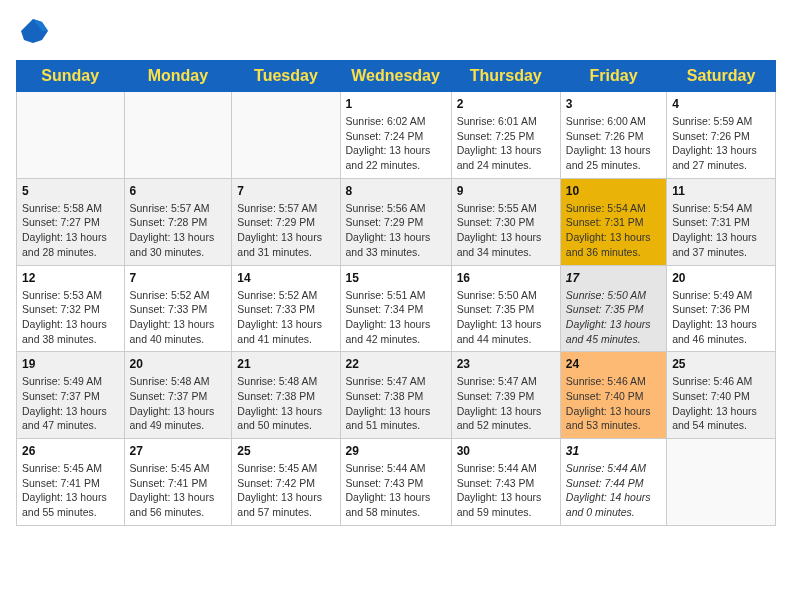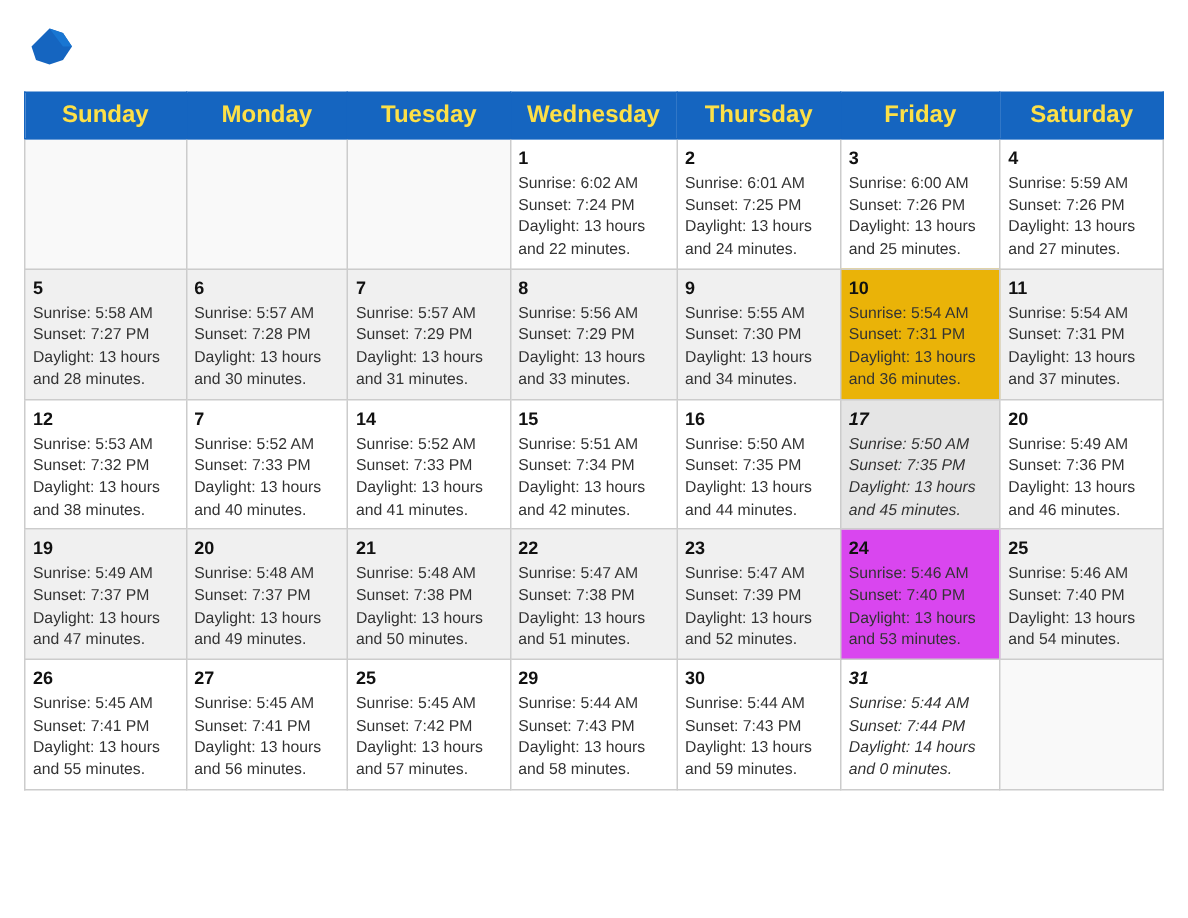--- a/index.html
+++ b/index.html
@@ -216,21 +216,21 @@
           <div class="day-detail">Sunrise: 5:48 AM<br>Sunset: 7:38 PM<br>Daylight: 13 hours and 50 minutes.</div>
         </td>
         <td style="background: rgb(240, 240, 240);">
           <div class="day-num">22</div>
           <div class="day-detail">Sunrise: 5:47 AM<br>Sunset: 7:38 PM<br>Daylight: 13 hours and 51 minutes.</div>
         </td>
         <td style="background: rgb(240, 240, 240);">
           <div class="day-num">23</div>
           <div class="day-detail">Sunrise: 5:47 AM<br>Sunset: 7:39 PM<br>Daylight: 13 hours and 52 minutes.</div>
         </td>
-        <td style="background: #d946ef;">
+        <td style="background: #fdba74;">
           <div class="day-num">24</div>
           <div class="day-detail">Sunrise: 5:46 AM<br>Sunset: 7:40 PM<br>Daylight: 13 hours and 53 minutes.</div>
         </td>
         <td style="background: rgb(240, 240, 240);">
           <div class="day-num">25</div>
           <div class="day-detail">Sunrise: 5:46 AM<br>Sunset: 7:40 PM<br>Daylight: 13 hours and 54 minutes.</div>
         </td>
       </tr>
       <tr>
         <td style="background: rgb(255, 255, 255);">

